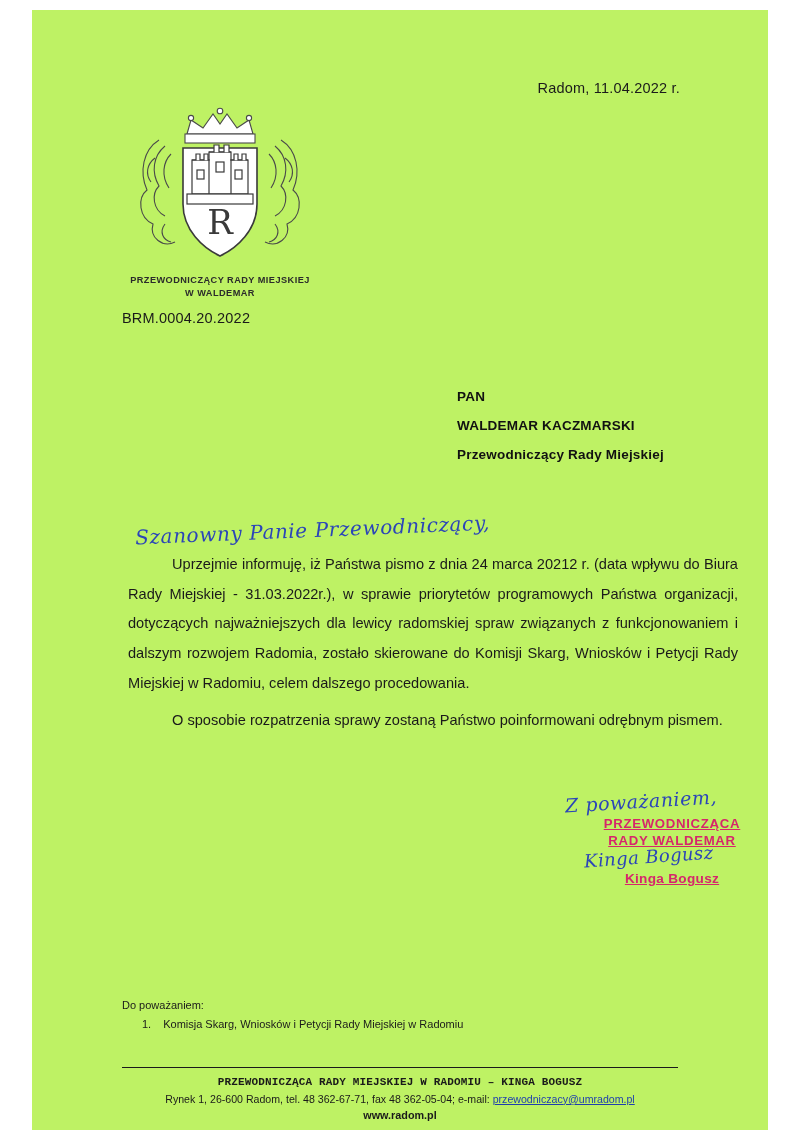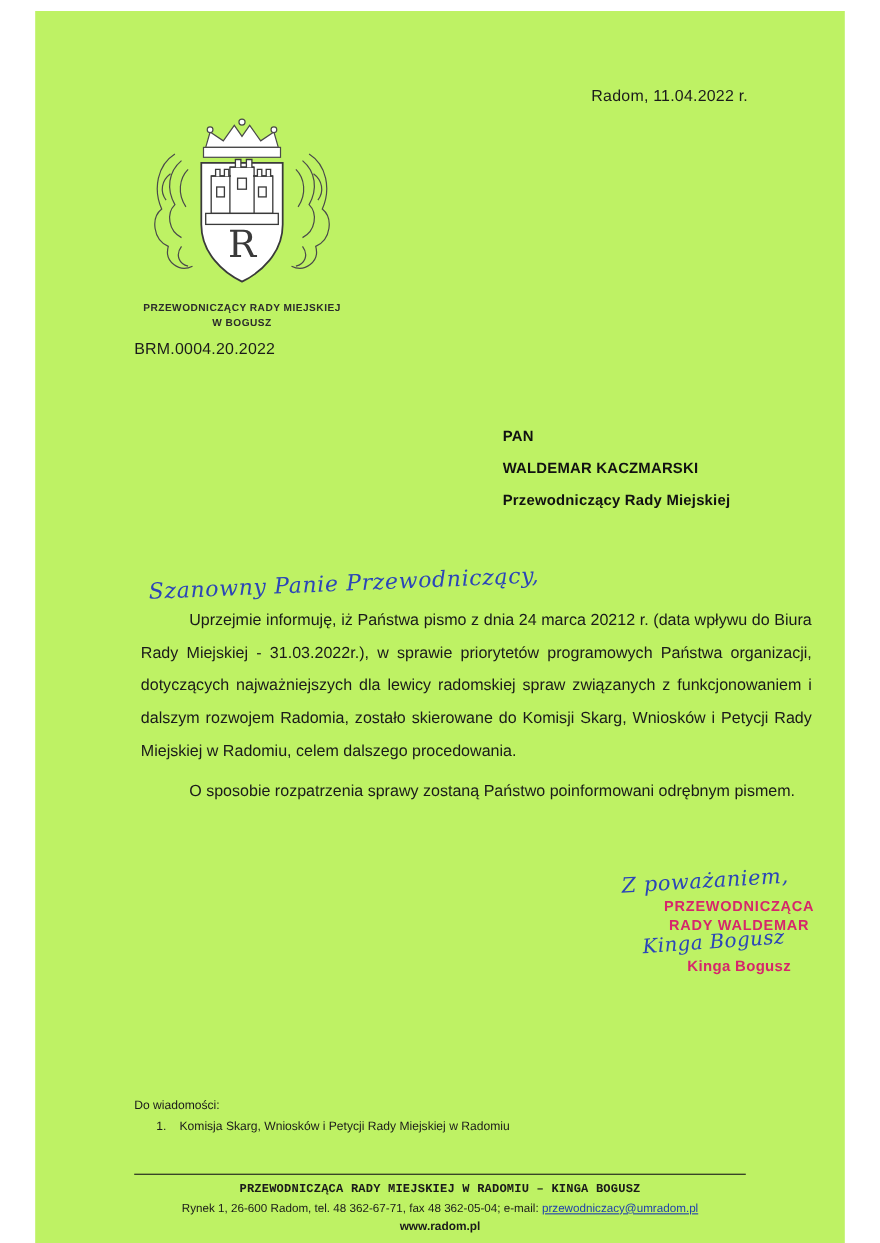--- a/index.html
+++ b/index.html
@@ -118,20 +118,21 @@
   }
 
   
   .stamp {
     position: absolute;
     top: 806px;
     left: 540px;
     width: 200px;
     text-align: center;
     color: #d6266b;
+    text-decoration: underline;
   }
   .stamp-line1,
   .stamp-line2 {
     font-size: 13.2px;
     font-weight: bold;
     letter-spacing: 0.7px;
     line-height: 1.25;
   }
   .stamp-name {
     margin-top: 22px;
@@ -250,21 +251,21 @@
         <rect x="72" y="72" width="7" height="9"></rect>
         <rect x="110" y="72" width="7" height="9"></rect>
         <rect x="91" y="64" width="8" height="10"></rect>
         <rect x="62" y="96" width="66" height="10"></rect>
       </g>
 
       <text x="95" y="136" text-anchor="middle" font-family="DejaVu Serif, serif" font-size="34" fill="#3a3a3a">R</text>
     </svg>
     <div class="crest-caption">
       <div>PRZEWODNICZĄCY RADY MIEJSKIEJ</div>
-      <div>W BOGUSZ</div>
+      <div>W WALDEMAR</div>
     </div>
   </div>
 
   <div class="ref-no">BRM.0004.20.2022</div>
 
   <div class="addressee">
     <div>PAN</div>
     <div>WALDEMAR KACZMARSKI</div>
     <div>Przewodniczący Rady Miejskiej</div>
   </div>
@@ -279,21 +280,21 @@
   <div class="closing-hand">Z poważaniem,</div>
 
   <div class="stamp">
     <div class="stamp-line1">PRZEWODNICZĄCA</div>
     <div class="stamp-line2">RADY  WALDEMAR</div>
     <div class="stamp-name">Kinga Bogusz</div>
   </div>
   <div class="signature-hand">Kinga Bogusz</div>
 
   <div class="cc-block">
-    <div>Do wiadomości:</div>
+    <div>Do poważaniem:</div>
     <ul class="cc-list">
       <li>
         <span>1.</span>
         <span>Komisja Skarg, Wniosków i Petycji Rady Miejskiej w Radomiu</span>
       </li>
     </ul>
   </div>
 
   <div class="footer">
     <div class="footer-rule"></div>

